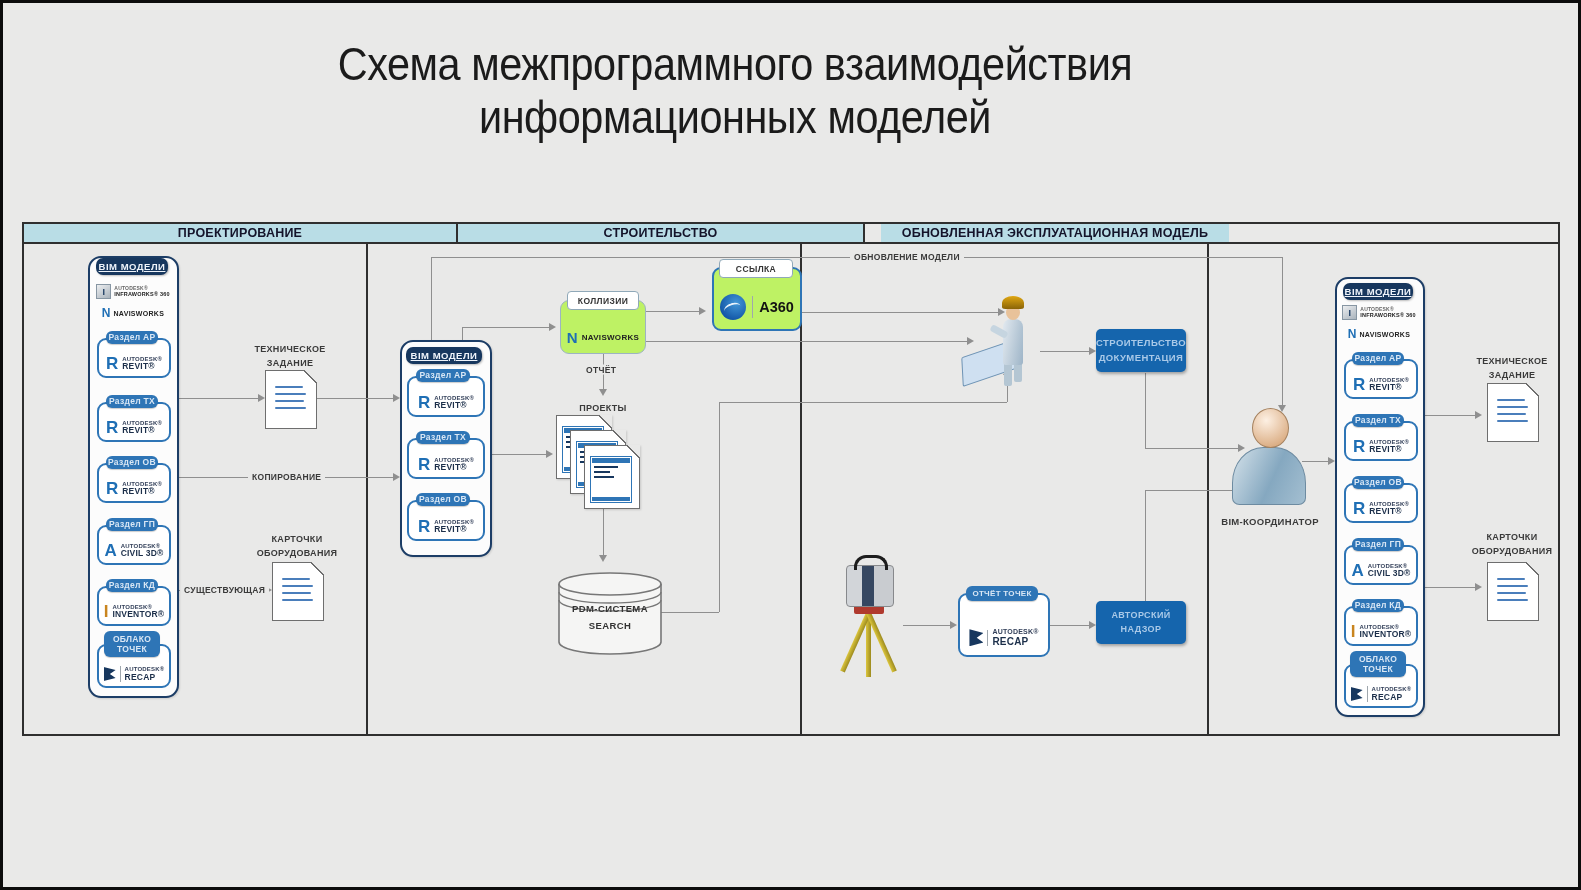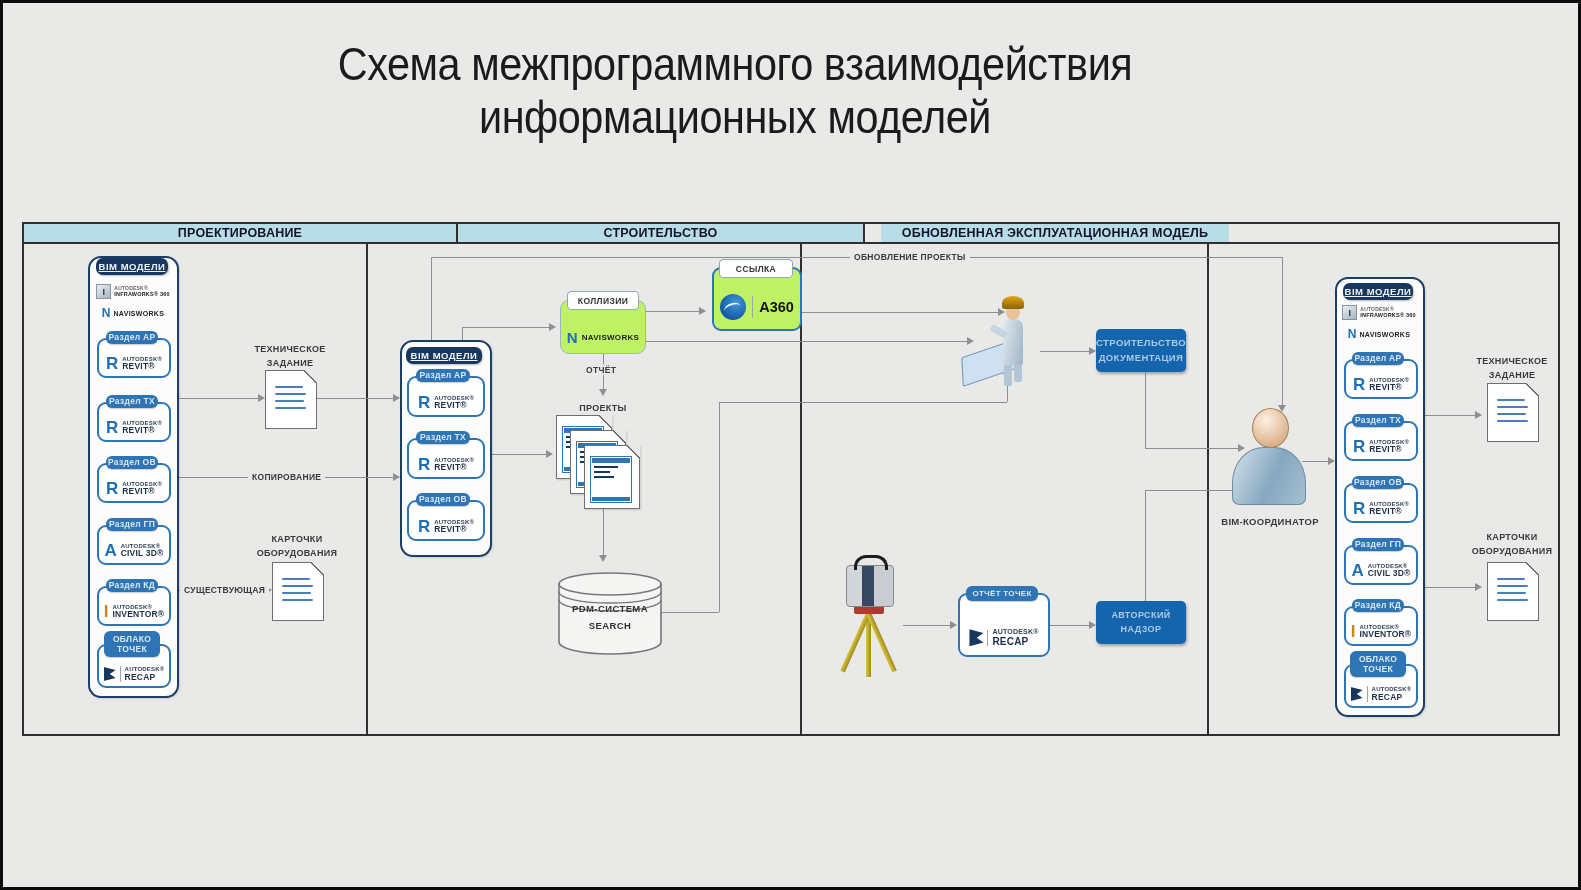--- a/index.html
+++ b/index.html
@@ -137,21 +137,21 @@
   <div class="line-lbl" style="left:248px;top:477px;">КОПИРОВАНИЕ</div>
 
   <div class="hline" style="left:175px;top:590px;width:90px;"></div>
   <div class="ar r" style="left:265px;top:586px;"></div>
   <div class="line-lbl" style="left:180px;top:590px;">СУЩЕСТВУЮЩАЯ</div>
 
   <div class="vline" style="left:431px;top:257px;height:83px;"></div>
   <div class="hline" style="left:431px;top:257px;width:851px;"></div>
   <div class="vline" style="left:1282px;top:257px;height:148px;"></div>
   <div class="ar d" style="left:1278px;top:405px;"></div>
-  <div class="line-lbl" style="left:850px;top:257px;">ОБНОВЛЕНИЕ ПРОЕКТЫ</div>
+  <div class="line-lbl" style="left:850px;top:257px;">ОБНОВЛЕНИЕ МОДЕЛИ</div>
 
   <div class="vline" style="left:462px;top:327px;height:20px;"></div>
   <div class="hline" style="left:462px;top:327px;width:87px;"></div>
   <div class="ar r" style="left:549px;top:323px;"></div>
 
   <div class="hline" style="left:644px;top:311px;width:55px;"></div>
   <div class="ar r" style="left:699px;top:307px;"></div>
   <div class="hline" style="left:798px;top:312px;width:200px;"></div>
   <div class="ar r" style="left:998px;top:308px;"></div>
   <div class="hline" style="left:644px;top:341px;width:323px;"></div>

